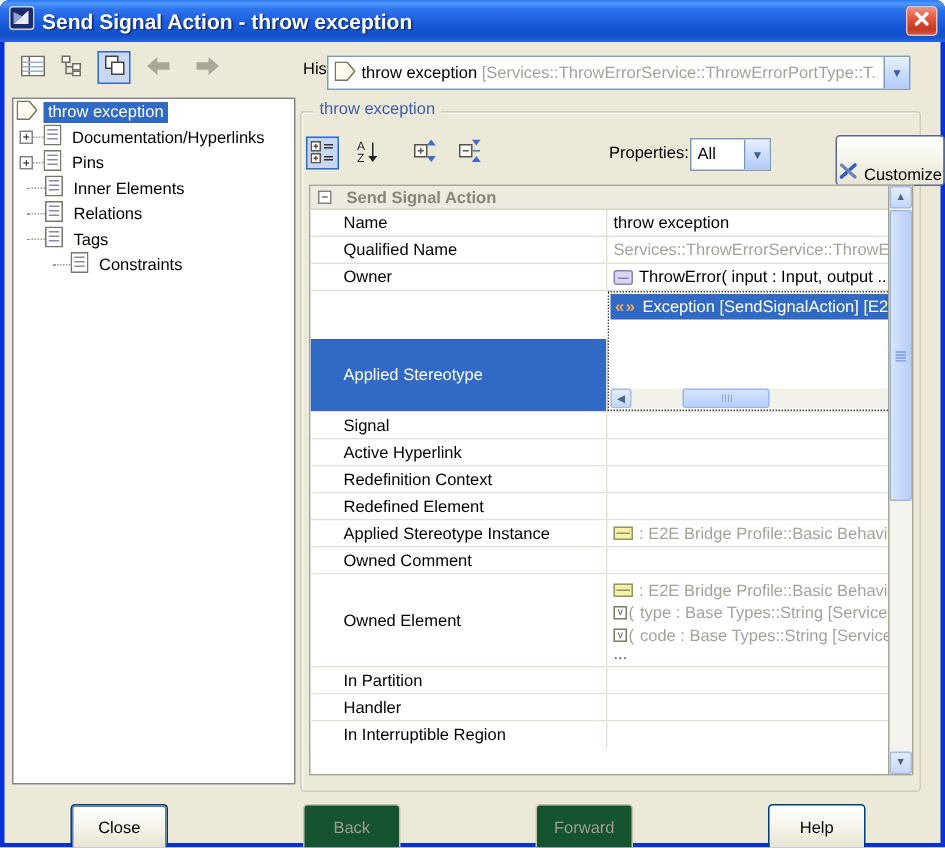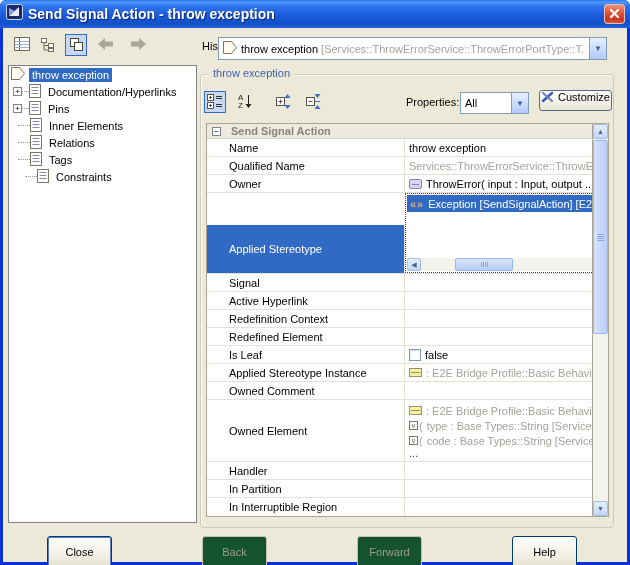--- a/index.html
+++ b/index.html
@@ -35,23 +35,23 @@
     font-size:8px; line-height:7px; text-align:center; flex:none; margin-left:4px; }
   .dots { border-top:1px dotted #9A9A8A; height:0; flex:none; }
 
   
   .groupbox { position:absolute; left:197px; top:46px; width:414px; height:454px;
     border:1px solid #CFCCBC; border-radius:3px; box-shadow: inset 1px 1px 0 #FBFAF4; }
   .group-title { position:absolute; left:8px; top:-8px; background:#ECE9D8; padding:0 4px; color:#3E5FA8; }
   .mini-btn { position:absolute; width:22px; height:22px; top:16px; display:flex; align-items:center; justify-content:center; }
   .mini-btn.selected { background:#C8D7F2; border:1px solid #316AC5; }
   .props-label { position:absolute; left:205px; top:21px; }
-  .props-combo { position:absolute; left:259px; top:17px; width:69px; height:22px; padding-left:4px; }
-  .customize-btn { position:absolute; left:338px; top:15px; width:73px; height:21px; border:1px solid #5A6C8E; border-radius:3px;
-    background:linear-gradient(180deg,#FFFFFF,#F4F2E8 55%,#E8E5D4); display:flex; align-items:flex-start; justify-content:center; gap:4px; }
+  .props-combo { position:absolute; left:259px; top:17px; width:54px; height:22px; padding-left:4px; }
+  .customize-btn { position:absolute; left:356px; top:15px; width:73px; height:34px; border:1px solid #5A6C8E; border-radius:3px;
+    background:linear-gradient(180deg,#FFFFFF,#F4F2E8 55%,#E8E5D4); display:flex; align-items:flex-end; justify-content:center; gap:4px; }
 
   
   .table { position:absolute; left:5px; top:48px; width:403px; height:394px; border:1px solid #A9A696; background:#fff; display:flex; }
   .rows-col { flex:1; display:flex; flex-direction:column; overflow:hidden; }
   .trow { display:flex; flex:none; height:18px; border-bottom:1px solid #E4E1D4; background:#fff; }
   .trow .cell-label { width:198px; flex:none; padding-left:22px; border-right:1px solid #E4E1D4; display:flex; align-items:center; color:#000; white-space:nowrap; overflow:hidden; }
   .trow .cell-value { flex:1; padding-left:4px; display:flex; align-items:center; gap:4px; white-space:nowrap; overflow:hidden; }
   .gray { color:#A5A29A; }
   .section-row { height:16px; background:#EDEAE0; display:flex; align-items:center; border-bottom:1px solid #D8D5C6; }
   .collapse-box { width:9px; height:9px; border:1px solid #848284; background:#fff; font-size:8px; line-height:7px; text-align:center; margin:0 10px 0 5px; flex:none; }
@@ -217,21 +217,21 @@
       <div class="tree-row" style="padding-left:9px">
         <span class="dots" style="width:12px"></span>
         <span><svg width="12" height="14" viewBox="0 0 12 14">
               <rect x="0.5" y="0.5" width="11" height="13" fill="#fff" stroke="#77776A"></rect>
               <line x1="2.5" y1="3.5" x2="9.5" y2="3.5" stroke="#8A8AB0"></line>
               <line x1="2.5" y1="6.5" x2="9.5" y2="6.5" stroke="#8A8AB0"></line>
               <line x1="2.5" y1="9.5" x2="9.5" y2="9.5" stroke="#8A8AB0"></line>
             </svg></span>
         <span class="tree-label">Tags</span>
       </div>
-      <div class="tree-row" style="padding-left:16px">
+      <div class="tree-row" style="padding-left:26px">
         <span class="dots" style="width:12px"></span>
         <span><svg width="12" height="14" viewBox="0 0 12 14">
               <rect x="0.5" y="0.5" width="11" height="13" fill="#fff" stroke="#77776A"></rect>
               <line x1="2.5" y1="3.5" x2="9.5" y2="3.5" stroke="#8A8AB0"></line>
               <line x1="2.5" y1="6.5" x2="9.5" y2="6.5" stroke="#8A8AB0"></line>
               <line x1="2.5" y1="9.5" x2="9.5" y2="9.5" stroke="#8A8AB0"></line>
             </svg></span>
         <span class="tree-label">Constraints</span>
       </div>
     </div>
@@ -355,27 +355,20 @@
           <div class="trow">
             <span class="cell-label">Redefinition Context</span>
             <span class="cell-value"></span>
           </div>
 
           <div class="trow">
             <span class="cell-label">Redefined Element</span>
             <span class="cell-value"></span>
           </div>
 
-          <div class="trow">
-            <span class="cell-label">Is Leaf</span>
-            <span class="cell-value">
-              <span class="checkbox"></span>
-              <span>false</span>
-            </span>
-          </div>
 
           <div class="trow">
             <span class="cell-label">Applied Stereotype Instance</span>
             <span class="cell-value gray">
               <span class="slot-icon"></span>
               <span>: E2E Bridge Profile::Basic Behavi...</span>
             </span>
           </div>
 
           <div class="trow">
@@ -398,26 +391,26 @@
               <span class="oe-line">
                 <span class="pin-icon">v</span>
                   <span class="paren">(</span>
                 <span>code : Base Types::String [Services:</span>
               </span>
               <span class="oe-line" style="height:9px;color:#55544C">...</span>
             </span>
           </div>
 
           <div class="trow">
+            <span class="cell-label">In Partition</span>
+            <span class="cell-value"></span>
+          </div>
+
+          <div class="trow">
             <span class="cell-label">Handler</span>
-            <span class="cell-value"></span>
-          </div>
-
-          <div class="trow">
-            <span class="cell-label">In Partition</span>
             <span class="cell-value"></span>
           </div>
 
           <div class="trow" style="border-bottom:none">
             <span class="cell-label">In Interruptible Region</span>
             <span class="cell-value"></span>
           </div>
 
         </div>
 

